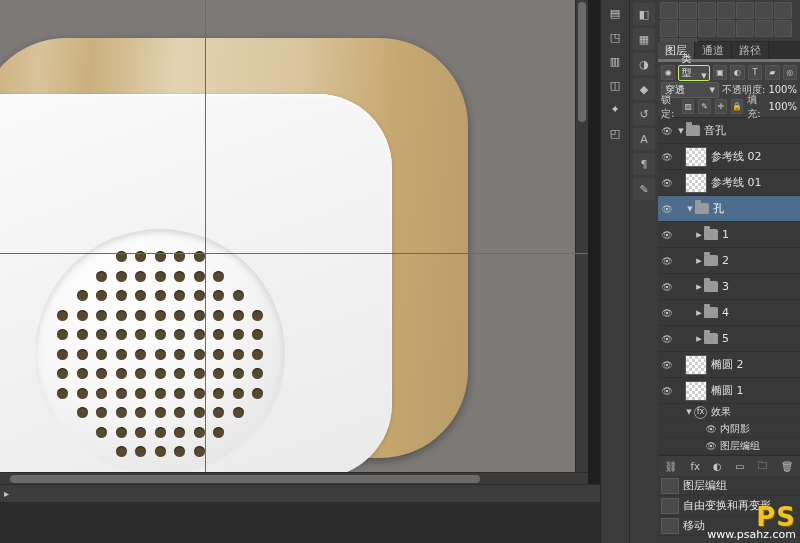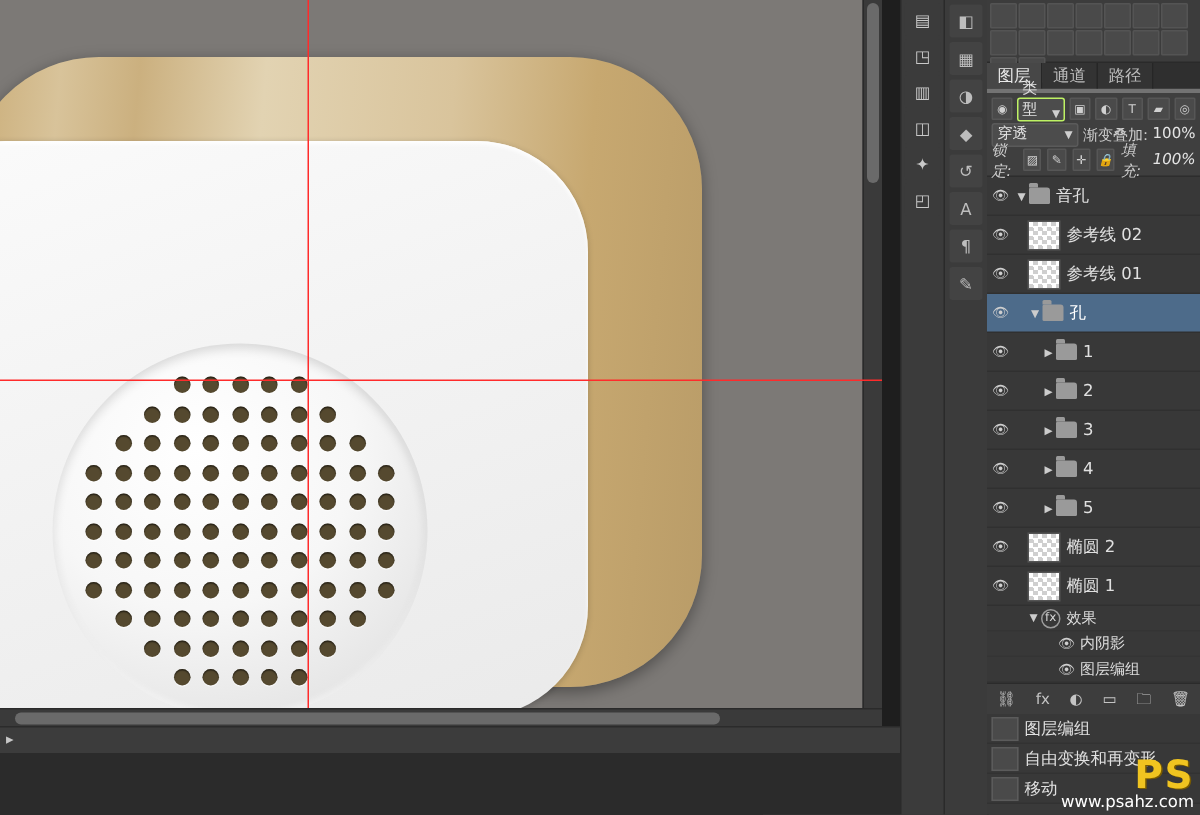--- a/index.html
+++ b/index.html
@@ -247,21 +247,21 @@
     border-radius: 2px;
     height: 14px;
     line-height: 14px;
     padding: 0 3px;
     font-size: 10px;
     color: #e4e4e4;
     min-width: 50px;
     display: flex; align-items: center; justify-content: space-between;
   }
   .fieldval { color: #e4e4e4; font-size: 10px; }
-  .lock-row { gap: 4px; font-style: italic; }
+  .lock-row { gap: 4px; }
 
   .layers-list {
     background: #383838;
     overflow: hidden;
   }
   .layer-item {
     display: flex;
     align-items: center;
     height: 25px;
     border-bottom: 1px solid #303030;
@@ -565,21 +565,21 @@
         <div class="tiny-sq">◐</div>
         <div class="tiny-sq">T</div>
         <div class="tiny-sq">▰</div>
         <div class="tiny-sq">◎</div>
       </div>
       <div class="row">
         <div class="blendsel">
           <span>穿透</span>
           <span class="chev">▼</span>
         </div>
-        <span>渐变叠加:</span>
+        <span>不透明度:</span>
         <span class="fieldval">100%</span>
       </div>
       <div class="row lock-row">
         <span>锁定:</span>
         <div class="tiny-sq">▨</div>
         <div class="tiny-sq">✎</div>
         <div class="tiny-sq">✛</div>
         <div class="tiny-sq">🔒</div>
         <span>填充:</span>
         <span class="fieldval">100%</span>

